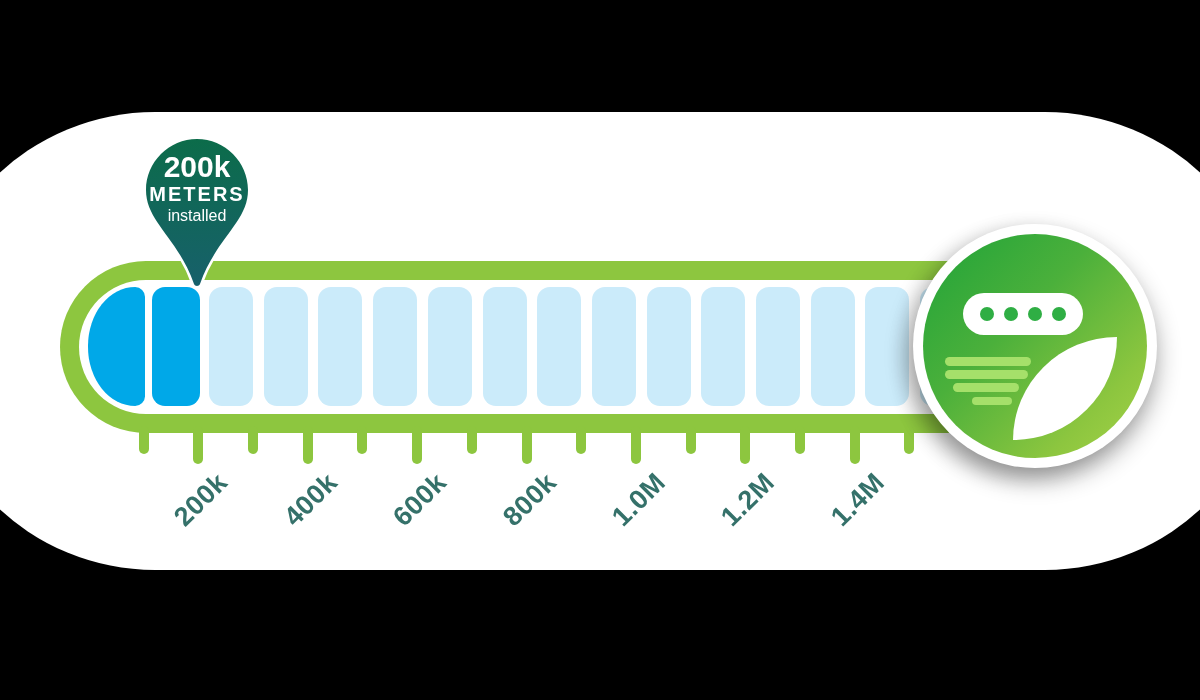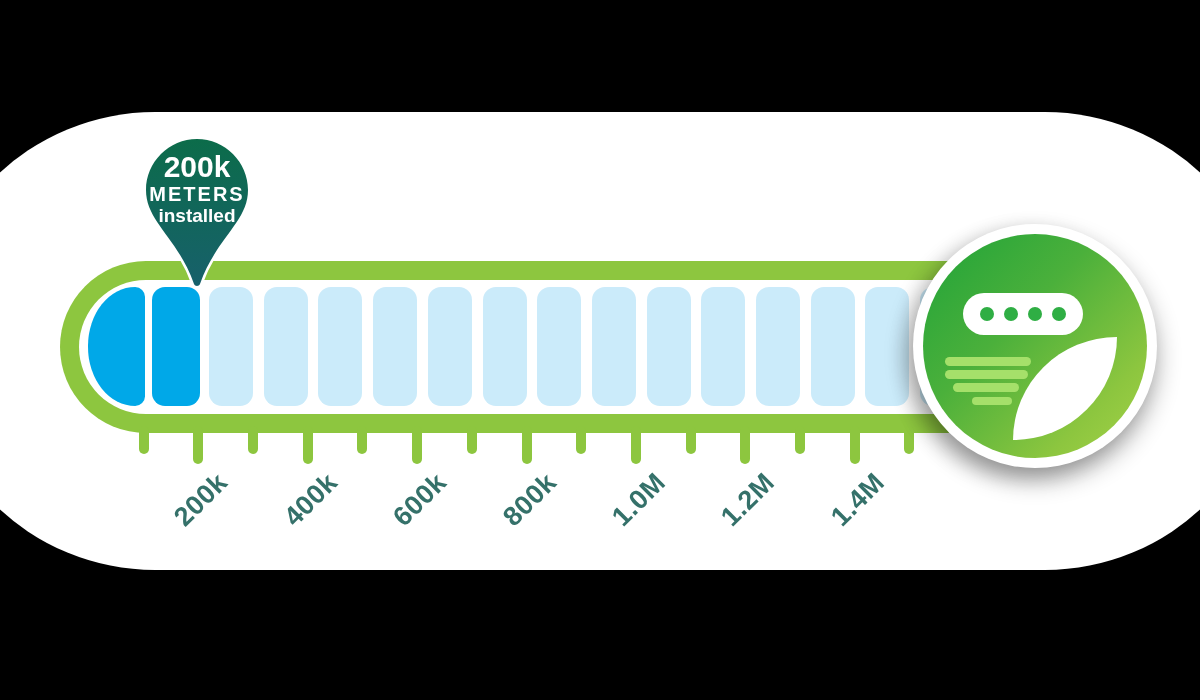--- a/index.html
+++ b/index.html
@@ -41,21 +41,21 @@
 
   
   .pin-wrap{position:absolute;left:142px;top:134px;width:110px;height:162px;z-index:5;}
   .pin-wrap svg{position:absolute;left:0;top:0;overflow:visible;}
   .pin-text{
     position:absolute;left:0;top:0;width:110px;text-align:center;color:#fff;
     padding-top:17px;line-height:1;
   }
   .pin-value{font-size:30px;font-weight:bold;line-height:32px;}
   .pin-sub{font-size:20px;font-weight:bold;letter-spacing:2px;line-height:22px;}
-  .pin-sub2{font-size:19px;font-weight:bold;line-height:21px;}
+  .pin-sub2{font-size:16px;font-weight:normal;line-height:21px;}
 
   
   .badge{
     position:absolute;left:913px;top:224px;width:244px;height:244px;z-index:6;
     border-radius:50%;background:#fff;
     box-shadow:0 12px 24px rgba(0,0,0,.32), -10px 8px 20px rgba(0,0,0,.18);
   }
   .badge-green{
     position:absolute;left:10px;top:10px;right:10px;bottom:10px;border-radius:50%;
     background:linear-gradient(135deg,#1FA339 0%,#4BB03B 40%,#8DC63F 78%,#A6D348 100%);

